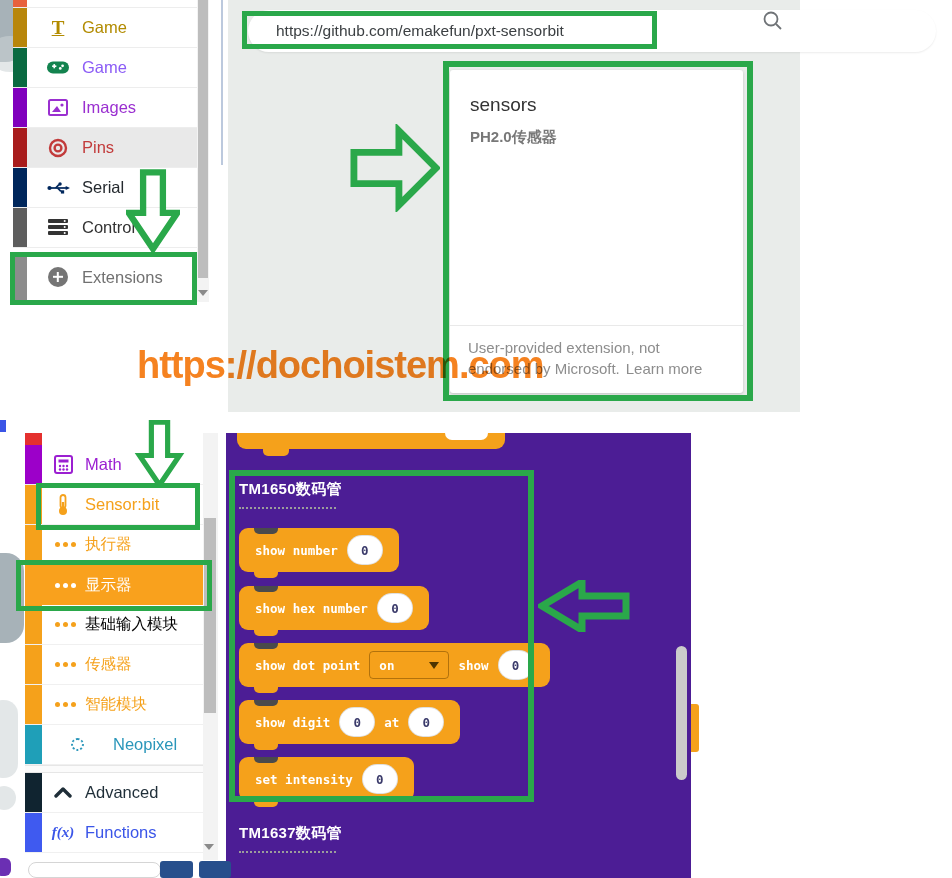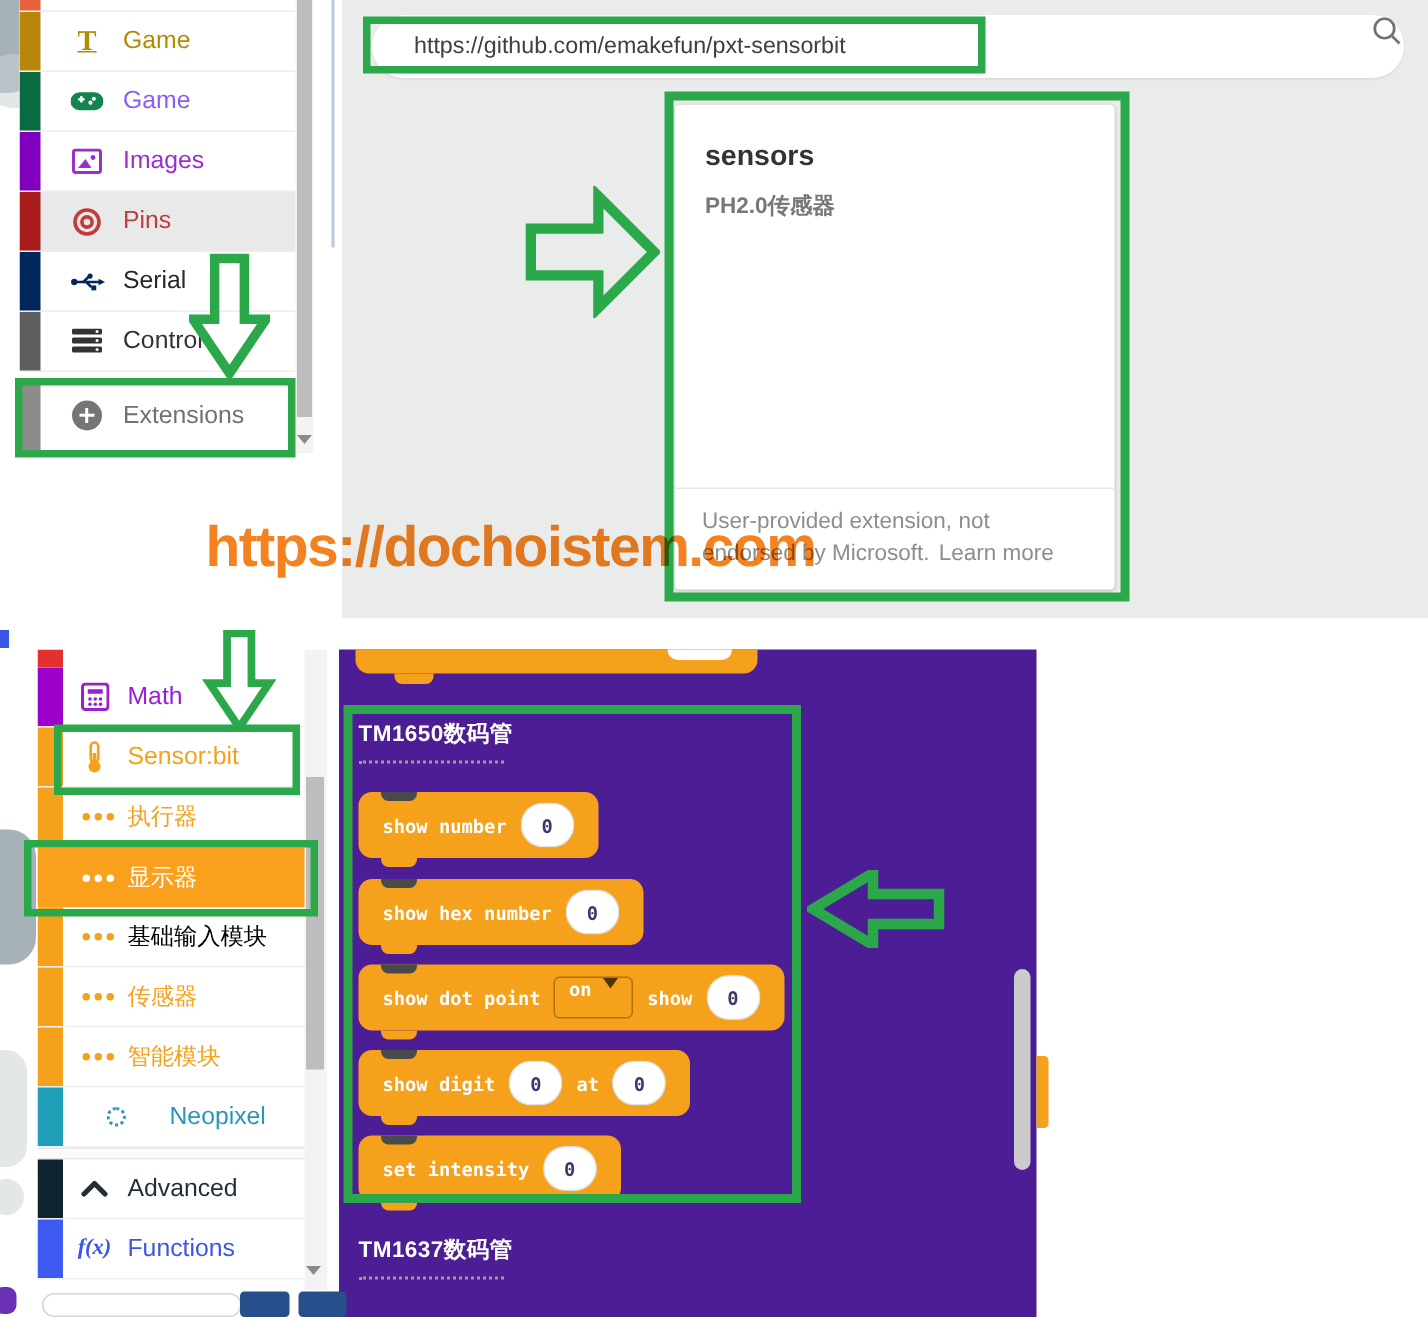--- a/index.html
+++ b/index.html
@@ -28,29 +28,29 @@
   .i-T{font-family:"Liberation Serif",serif;font-weight:bold;font-size:19px;line-height:1;text-decoration:underline;}
   .i-dots{width:5px;height:5px;border-radius:50%;background:currentColor;box-shadow:8px 0 0 currentColor,16px 0 0 currentColor;margin-right:12px;}
   .i-neo{width:13px;height:13px;border:2.5px dotted currentColor;border-radius:50%;}
   .i-fx{font-family:"Liberation Serif",serif;font-style:italic;font-weight:bold;font-size:15px;line-height:1;}
   .i-plus{width:20px;height:20px;border-radius:50%;background:#757575;position:relative;}
   .i-plus::before,.i-plus::after{content:"";position:absolute;background:#fff;left:50%;top:50%;}
   .i-plus::before{width:10px;height:2.4px;transform:translate(-50%,-50%);}
   .i-plus::after{width:2.4px;height:10px;transform:translate(-50%,-50%);}
 
   
-  #extpage{position:absolute;left:228px;top:0;width:724px;height:412px;background:#e9ecea;}
+  #extpage{position:absolute;left:228px;top:0;width:572px;height:412px;background:#e9ecea;}
   .searchpill{position:absolute;left:20px;top:10px;width:688px;height:42px;background:#fff;border-radius:22px;
               box-shadow:0 1px 2px rgba(0,0,0,.08);display:flex;align-items:center;}
   .searchpill input{border:none;outline:none;background:transparent;margin-left:26px;width:560px;
               font-size:15.5px;color:#3c4043;font-family:"Liberation Sans",sans-serif;}
   .mag{position:absolute;right:16px;top:10px;width:22px;height:22px;cursor:pointer;}
   .ext-card{position:absolute;left:222px;top:70px;width:293px;height:323px;background:#fff;border-radius:3px;
             box-shadow:0 1px 3px rgba(0,0,0,.18);cursor:pointer;}
-  .ctitle{margin:24px 0 0 20px;font-size:19px;font-weight:bold;color:#333;}
+  .ctitle{margin:24px 0 0 20px;font-size:19px;font-weight:normal;color:#333;}
   .csub{margin:12px 0 0 20px;font-size:15px;color:#787878;font-weight:bold;}
   .cfoot{position:absolute;left:0;right:0;bottom:0;border-top:1px solid #e9e9e9;padding:11px 18px 13px 18px;
          font-size:15px;line-height:1.45;color:#8d8d8d;}
   .cfoot a{color:#8d8d8d;text-decoration:none;margin-left:6px;}
 
   
   #wmark{position:absolute;left:137px;top:344px;font-size:38px;font-weight:bold;color:#f58220;
          letter-spacing:-1px;mix-blend-mode:multiply;white-space:nowrap;z-index:40;}
 
   
@@ -70,21 +70,21 @@
   .ptitle{position:absolute;left:13px;color:#fff;font-size:15px;font-weight:bold;letter-spacing:.3px;}
   .pdots{position:absolute;left:13px;width:97px;border-top:2px dotted #9c9c9c;}
   .blk{position:absolute;left:13px;height:44px;display:inline-flex;align-items:center;gap:9px;
        padding:0 16px;border-radius:9px;background:var(--blk);cursor:grab;
        font-family:"DejaVu Sans Mono",monospace;font-weight:bold;font-size:12.5px;color:#fff;white-space:nowrap;}
   .blk::before{content:"";position:absolute;top:0;left:15px;width:24px;height:6px;background:#4a4a4b;border-radius:0 0 5px 5px;}
   .blk::after{content:"";position:absolute;bottom:-6px;left:15px;width:24px;height:6px;background:var(--blk);border-radius:0 0 5px 5px;}
   .oval{min-width:36px;height:30px;border-radius:16px;background:#fff;border:1.5px solid rgba(0,0,0,.12);
         display:inline-flex;align-items:center;justify-content:center;color:#3b3b6b;}
   .dd{height:28px;padding:0 9px;border-radius:4px;border:1.5px solid rgba(122,77,0,.55);
-      display:inline-flex;align-items:flex-start;cursor:pointer;}
+      display:inline-flex;align-items:center;cursor:pointer;gap:27px;}
   .dd .caret{width:0;height:0;border-left:5px solid transparent;border-right:5px solid transparent;
       border-top:7px solid #4d3400;margin-left:8px;}
   .toppartial{position:absolute;left:11px;top:0;width:268px;height:16px;background:#f5a11b;border-radius:0 0 9px 9px;}
   .toppartial::after{content:"";position:absolute;bottom:-7px;left:26px;width:26px;height:7px;background:#f5a11b;border-radius:0 0 5px 5px;}
   .toppartial .ovalcut{position:absolute;left:208px;top:0;width:43px;height:7px;background:#fff;border-radius:0 0 12px 12px;}
   .pthumb{position:absolute;left:450px;top:213px;width:11px;height:134px;border-radius:6px;background:#cbcbcb;cursor:pointer;}
 
   
   .collapse-tab{position:absolute;background:#a7b2b8;border-radius:0 18px 18px 0;display:flex;align-items:center;cursor:pointer;}
   .chevL{width:9px;height:9px;border-left:3px solid #fff;border-bottom:3px solid #fff;transform:rotate(45deg);margin-left:6px;}

